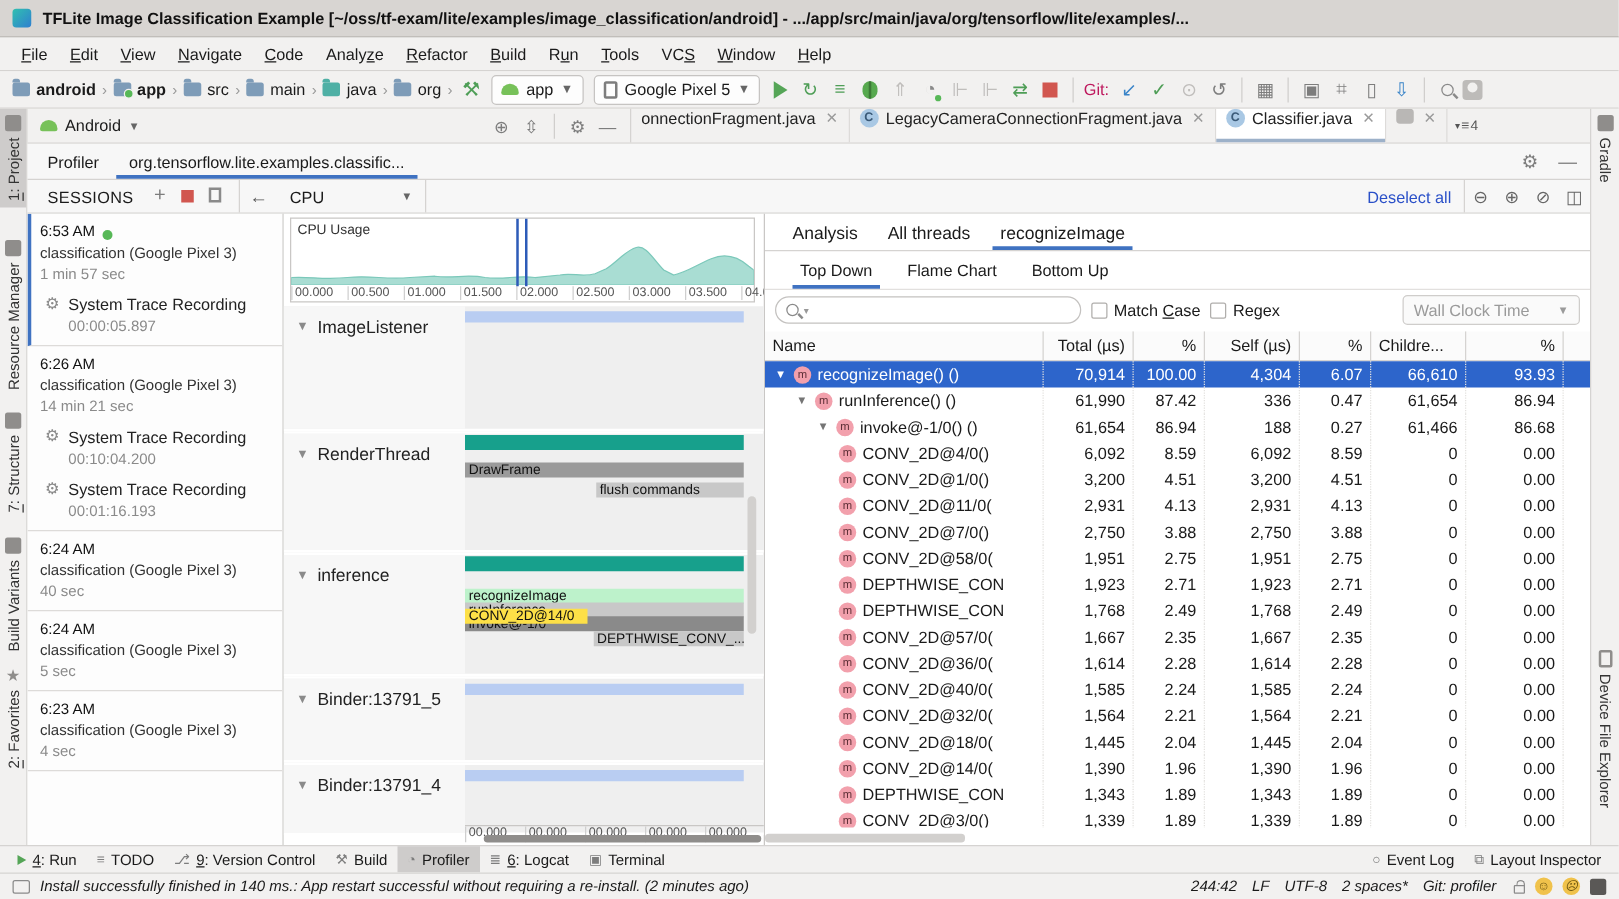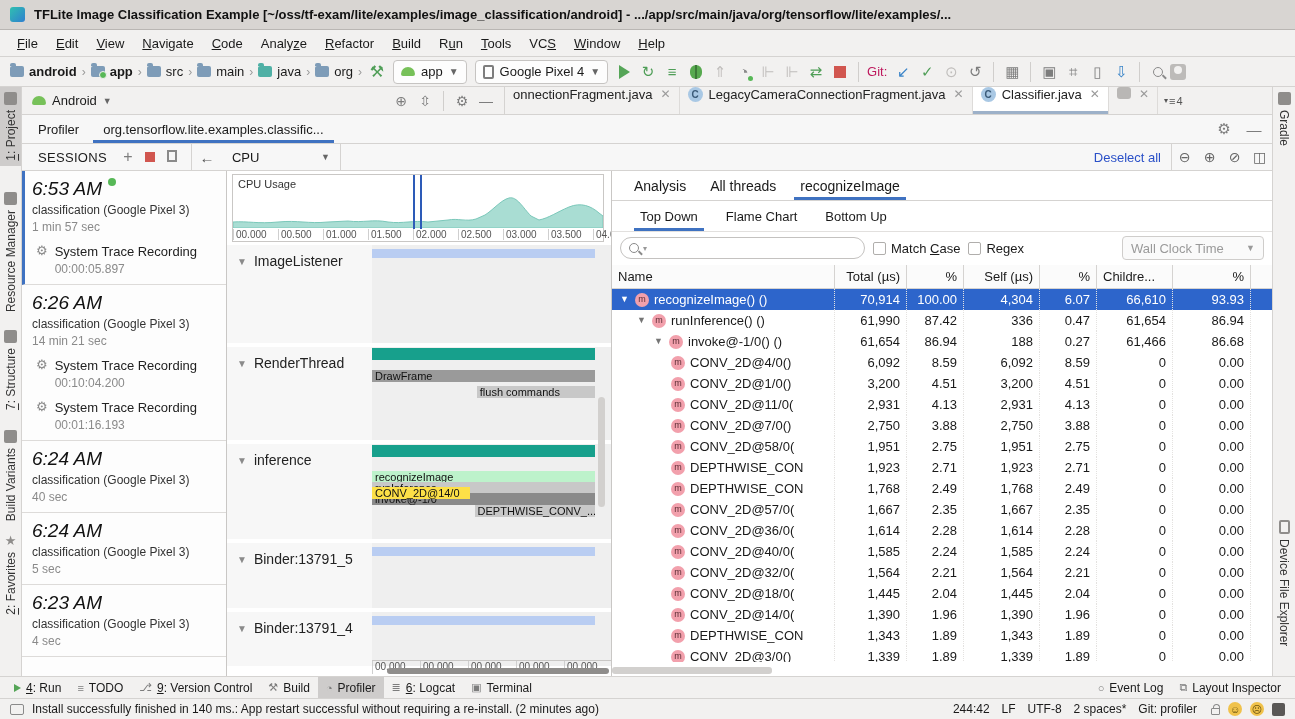--- a/index.html
+++ b/index.html
@@ -81,21 +81,21 @@
   .cpu-combo { display:flex; align-items:center; width:118px; justify-content:space-between; padding:0 10px; }
   #sessrow .gap { flex:1; }
   .link { color:#2a50c8; padding:0 10px; }
   .zico { width:25px; text-align:center; color:#666; font-size:14px; }
   #sessrow .div2 { width:1px; height:100%; background:#d5d3d1; }
 
   
   #sessions { left:22px; top:171px; width:205px; height:505px; background:#fdfdfd; border-right:1px solid #c9c7c5; overflow:hidden; }
   .sess { border-bottom:1px solid #dddbd9; padding:7px 8px 8px 10px; position:relative; }
   .sess.sel { border-left:3px solid #3f72c1; padding-left:7px; }
-  .sess .time { font-size:19px; color:#111; display:flex; align-items:flex-start; gap:6px;font-style:italic; }
+  .sess .time { font-size:12px; color:#111; display:flex; align-items:flex-end; gap:6px; }
   .dot-live { width:8px; height:8px; border-radius:50%; background:#57b857; }
   .sess .name { color:#333; font-size:12px; margin-top:3px; }
   .sess .dur { color:#8a8a8a; font-size:12px; margin-top:3px; }
   .rec { display:flex; align-items:flex-start; gap:7px; margin-top:10px; padding-left:4px; }
   .rec .gear { color:#8a8a8a; font-size:13px; line-height:14px; }
   .rec .rlbl { font-size:13px; color:#222; }
   .rec .rdur { font-size:12px; color:#8a8a8a; margin-top:3px; }
 
   
   #timeline { left:227px; top:171px; width:385px; height:505px; background:#ffffff; border-right:1px solid #c9c7c5; overflow:hidden; }
@@ -155,21 +155,21 @@
   .c.w72 span { position:relative; z-index:1; display:block; }
   .hthumb-right { position:absolute; left:0; bottom:2px; width:160px; height:7px; background:#d2d0ce; border-radius:3px; }
 
   
   #windowbar { left:0; top:676px; width:1295px; height:22px; background:#f2f1f0; border-top:1px solid #d5d3d1; display:flex; align-items:center; font-size:12px; padding:0 6px; }
   .wbitem { display:flex; align-items:center; gap:5px; padding:2px 8px; height:100%; }
   .wbitem.sel { background:#cecccb; }
   .wico { color:#7d7d7d; font-size:11px; }
   .wtri { width:0; height:0; border-left:7px solid #55a557; border-top:4px solid transparent; border-bottom:4px solid transparent; position:relative; }
   #windowbar .gap { flex:1; }
-  #statusbar { left:0; top:698px; width:1295px; height:21px; background:#f2f1f0; border-top:1px solid #d5d3d1; display:flex; align-items:center; font-size:12px; padding:0 10px; gap:8px; }
+  #statusbar { left:0; top:698px; width:1295px; height:21px; background:#f2f1f0; border-top:1px solid #d5d3d1; display:flex; align-items:center; font-size:12px; padding:0 10px; gap:8px;font-style:italic; }
   #statusbar .msg { white-space:nowrap; overflow:hidden; }
   #statusbar .gap { flex:1; }
   .sbitem { padding:0 6px; white-space:nowrap; }
   .face { width:14px; height:14px; border-radius:50%; background:#f0c24b; color:#6b5410; font-size:10px; display:flex; align-items:center; justify-content:center; }
   .lock { width:9px; height:7px; border:1.5px solid #8a8a8a; border-radius:1px; position:relative; margin-top:4px; }
   .lock:before { content:""; position:absolute; left:1px; top:-5px; width:5px; height:4px; border:1.5px solid #8a8a8a; border-bottom:none; border-radius:4px 4px 0 0; }
   .robot { width:13px; height:13px; background:#5a5856; border-radius:2px; }
 </style>
 </head>
 <body>
@@ -229,21 +229,21 @@
       <span class="chev">›</span>
     </span>
   <span class="tbi green" style="font-size:16px;">⚒</span>
   <span class="combo">
     <span class="android-head" style="margin:0;"></span>
     <span>app</span>
     <span class="arrow">▼</span>
   </span>
   <span class="combo">
     <span class="strip-ico phone" style="border-color:#7d7d7d;"></span>
-    <span>Google Pixel 4</span>
+    <span>Google Pixel 5</span>
     <span class="arrow">▼</span>
   </span>
   <span class="tbi">
       <span class="play-tri"></span>
     </span>
   <span class="tbi green">↻</span>
   <span class="tbi green">≡</span>
   <span class="tbi">
       <span class="bug"></span>
     </span>

